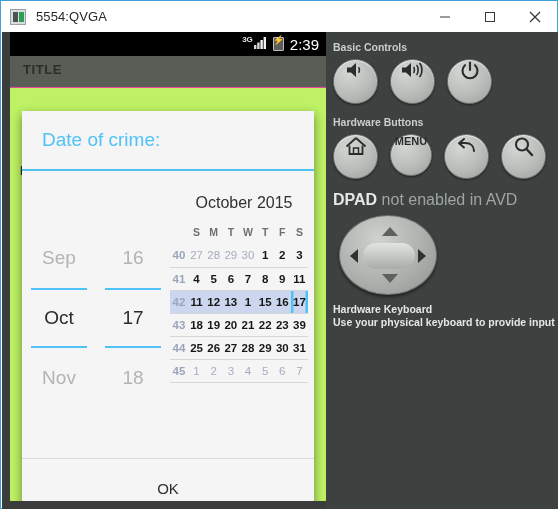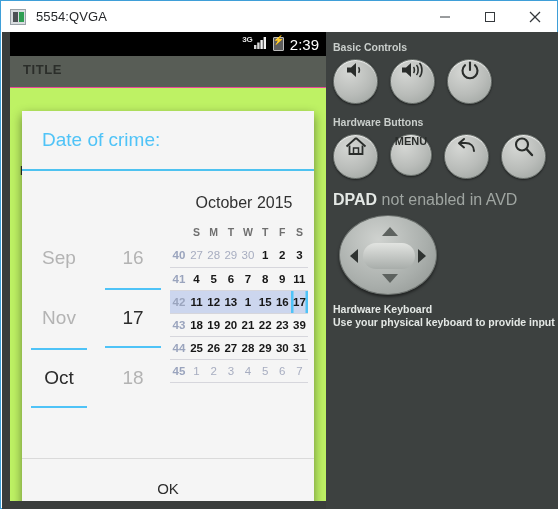--- a/index.html
+++ b/index.html
@@ -313,22 +313,22 @@
 
         <div id="dialog-title-bar">
           <div id="dialog-title">Date of crime:</div>
         </div>
 
         <div id="picker-area">
 
           <div id="spinners">
             <div class="spinner-col">
               <div class="spin-cell">Sep</div>
+              <div class="spin-cell selected">Oct</div>
               <div class="spin-cell">Nov</div>
-              <div class="spin-cell selected">Oct</div>
             </div>
             <div class="spinner-col">
               <div class="spin-cell">16</div>
               <div class="spin-cell selected">17</div>
               <div class="spin-cell">18</div>
             </div>
           </div>
 
           <div id="calendar">
             <div id="cal-header">October 2015</div>

